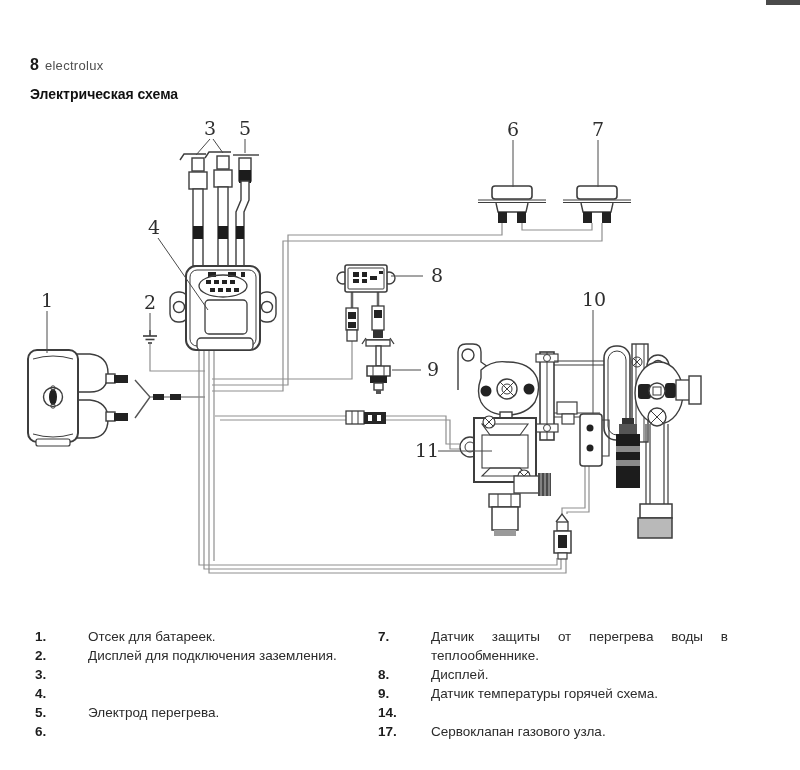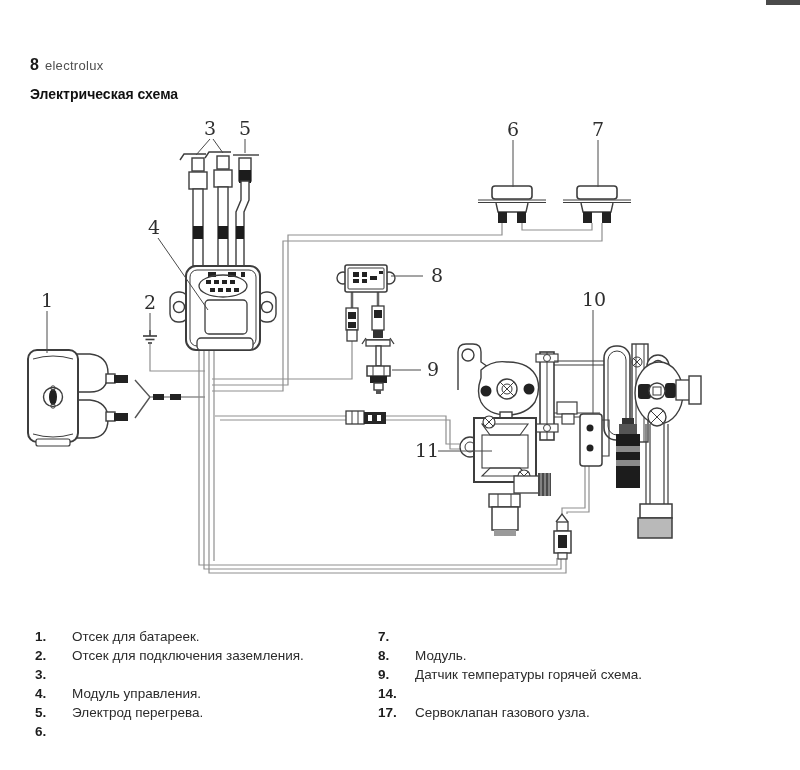--- a/index.html
+++ b/index.html
@@ -17,21 +17,21 @@
   svg text.callout{
     font-family:"DejaVu Serif","Liberation Serif",serif;
     font-size:19px;fill:#2e2e2e;font-weight:400;
   }
   .legend{position:absolute;top:627px;left:0;width:800px;font-size:13.5px;line-height:19px;}
   .legend-col{position:absolute;top:0;}
   .legend-col.left{left:35px;width:315px;}
   .legend-col.right{left:378px;width:350px;}
   .legend-item{display:flex;align-items:flex-start;}
   .legend-num{font-weight:bold;width:37px;flex:0 0 37px;color:#1d1d1d;}
-  .legend-text{color:#2b2b2b;hyphens:manual;}
+  .legend-text{color:#2b2b2b;hyphens:manual;margin-left:16px;}
   .legend-col.left .legend-text{width:272px;}
   .legend-col.right .legend-text{width:302px;}
   .legend-text.justify{text-align:justify;text-align-last:left;}
   .legend-col.left .legend-text.justify{width:252px;}
 </style>
 </head>
 <body>
 
 <div class="corner-bar"></div>
 
@@ -326,44 +326,44 @@
 </div>
 
 <div class="legend">
   <div class="legend-col left">
     <div class="legend-item">
       <span class="legend-num">1.</span>
       <span class="legend-text">Отсек для батареек.</span>
     </div>
     <div class="legend-item">
       <span class="legend-num">2.</span>
-      <span class="legend-text">Отсек для подключения заземления.</span>
+      <span class="legend-text">Дисплей для подключения заземления.</span>
     </div>
     <div class="legend-item">
       <span class="legend-num">3.</span>
     </div>
     <div class="legend-item">
       <span class="legend-num">4.</span>
-      <span class="legend-text">Модуль управления.</span>
     </div>
     <div class="legend-item">
       <span class="legend-num">5.</span>
       <span class="legend-text">Электрод перегрева.</span>
     </div>
     <div class="legend-item">
       <span class="legend-num">6.</span>
     </div>
   </div>
   <div class="legend-col right">
     <div class="legend-item">
       <span class="legend-num">7.</span>
+      <span class="legend-text justify">Датчик защиты от перегрева воды в теплообменнике.</span>
     </div>
     <div class="legend-item">
       <span class="legend-num">8.</span>
-      <span class="legend-text">Модуль.</span>
+      <span class="legend-text">Дисплей.</span>
     </div>
     <div class="legend-item">
       <span class="legend-num">9.</span>
       <span class="legend-text">Датчик температуры горячей схема.</span>
     </div>
     <div class="legend-item">
       <span class="legend-num">14.</span>
     </div>
     <div class="legend-item">
       <span class="legend-num">17.</span>

